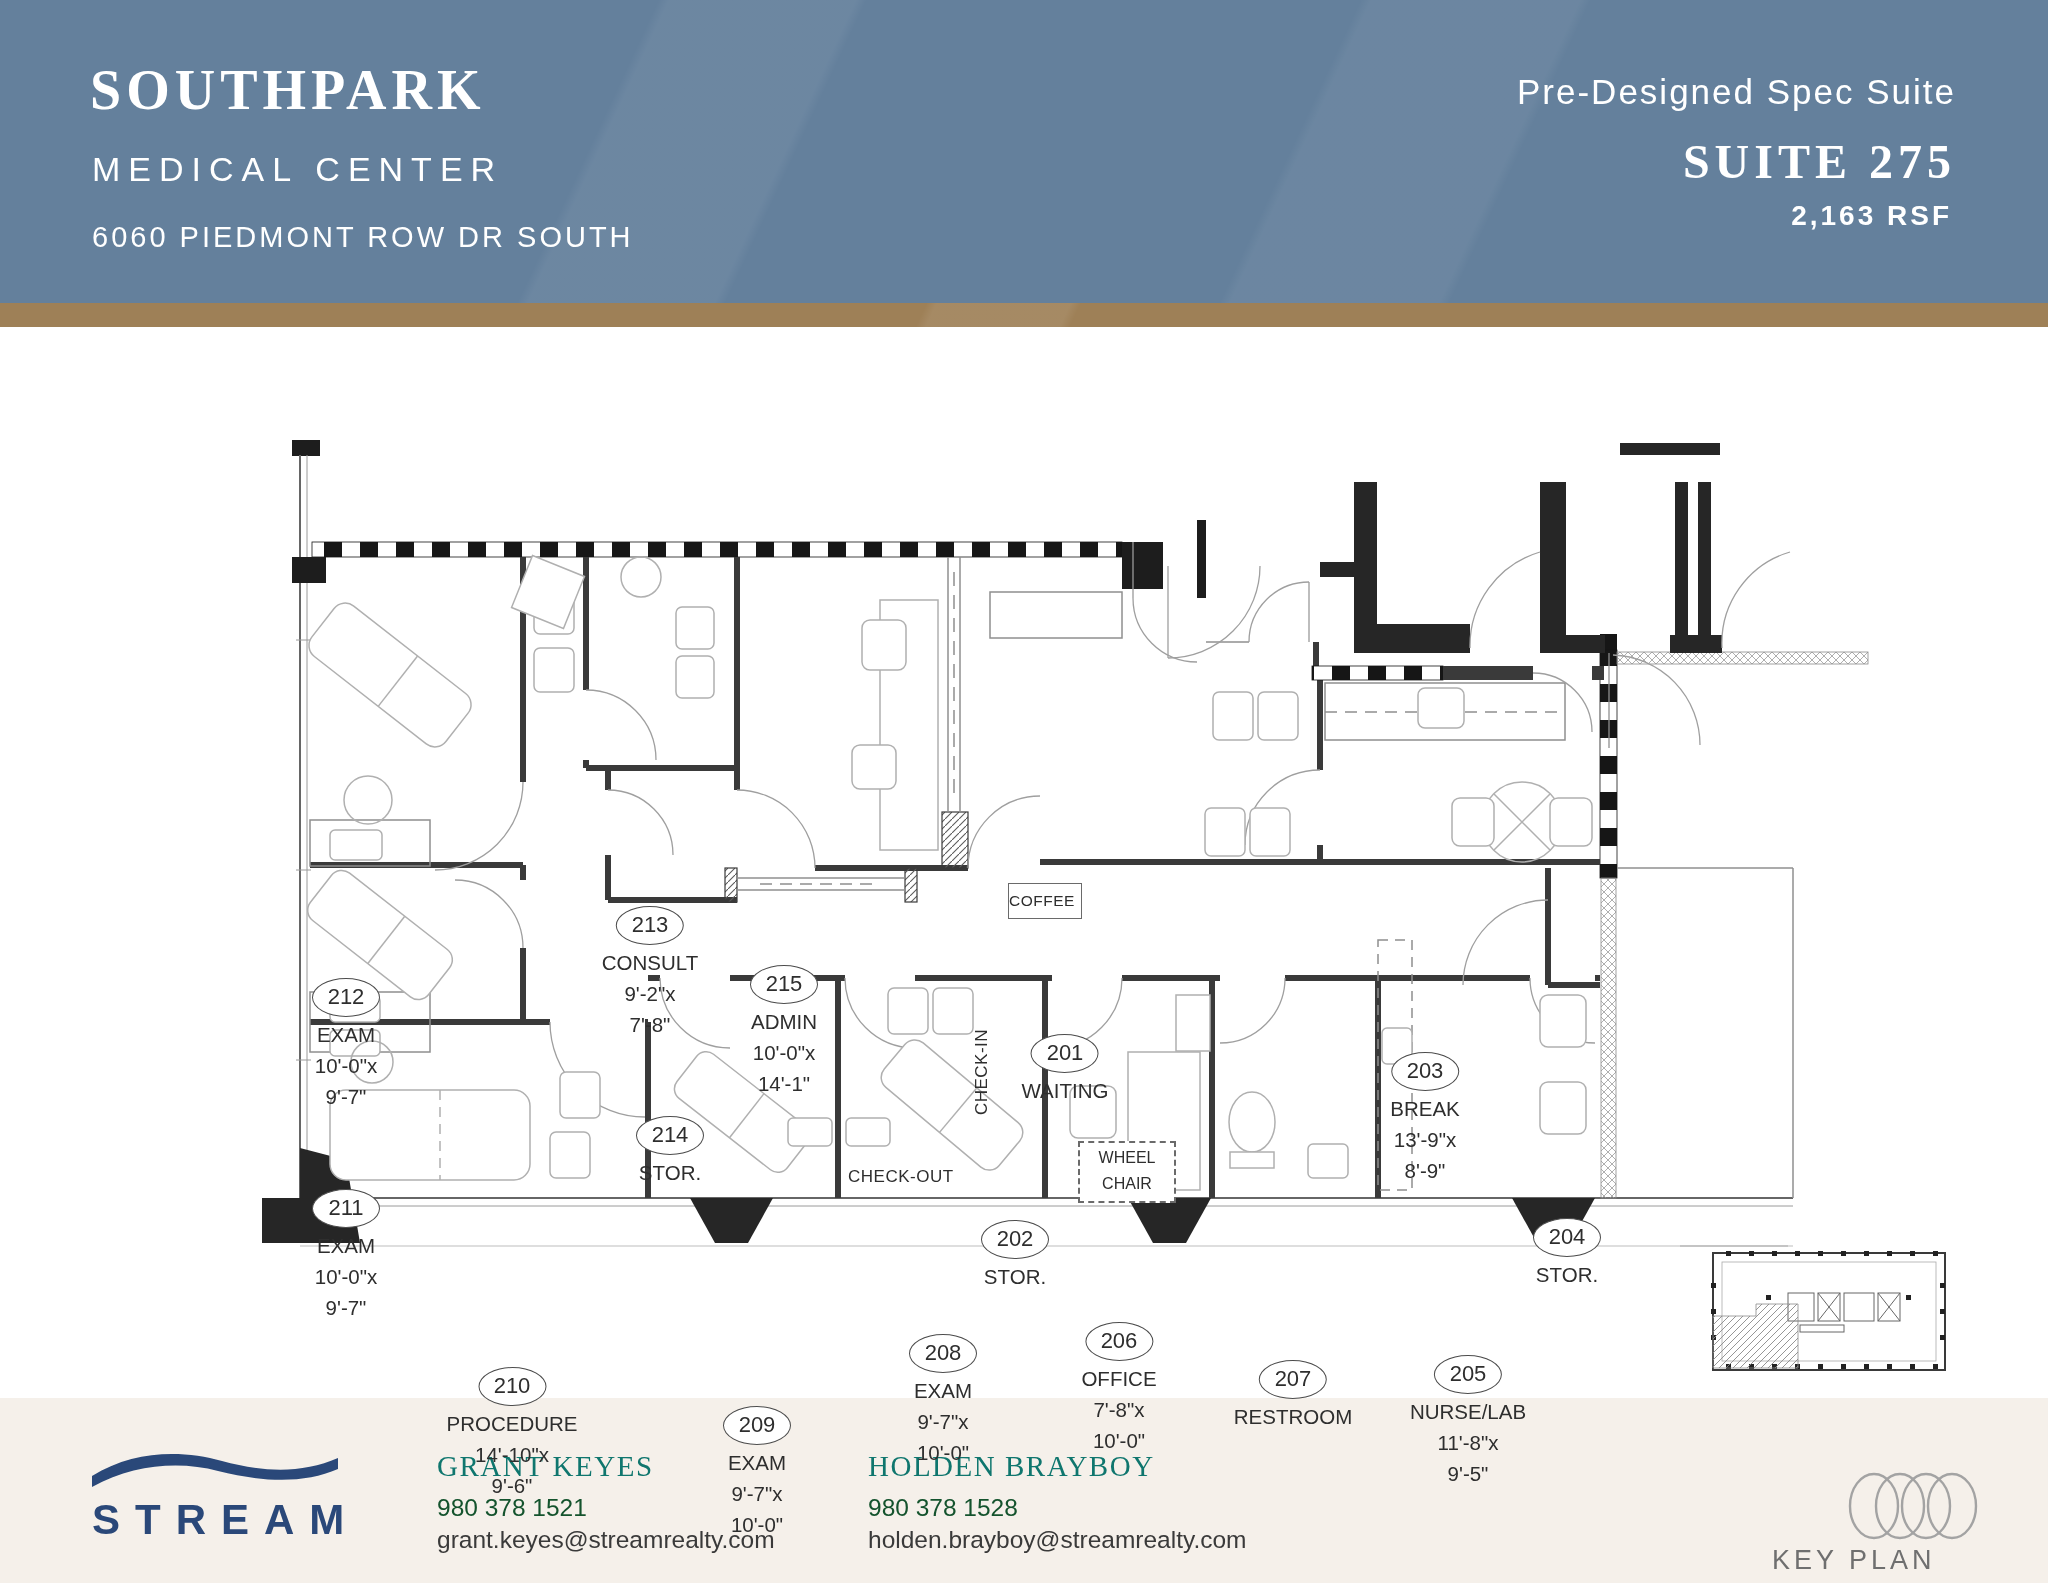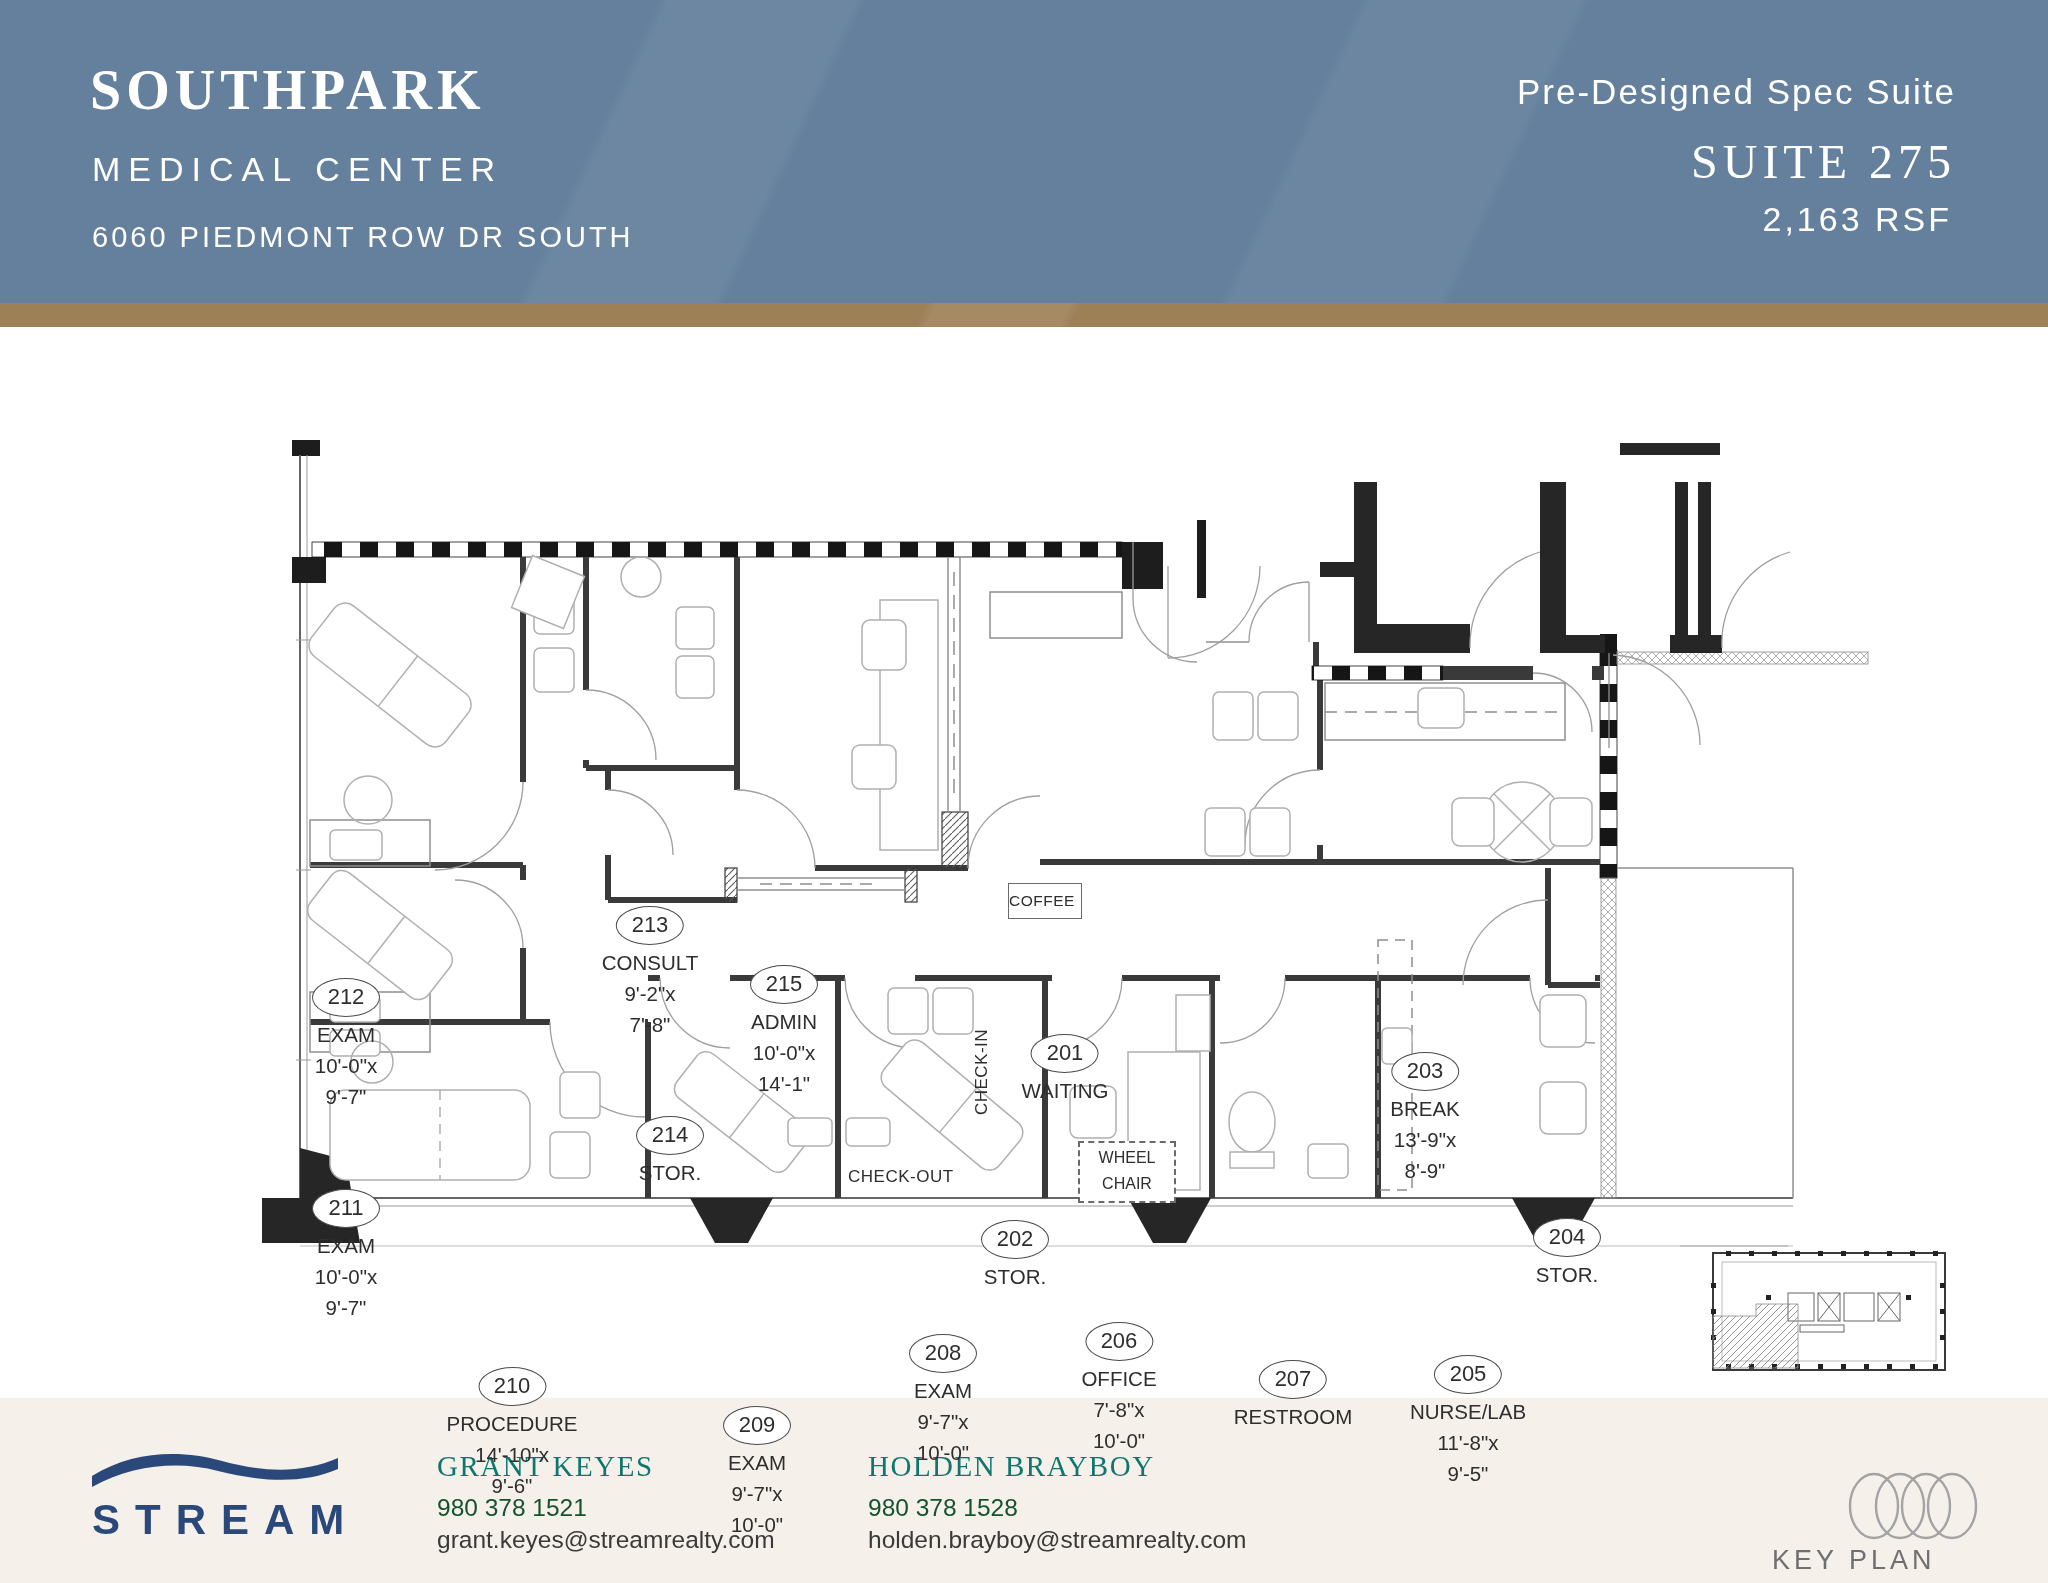--- a/index.html
+++ b/index.html
@@ -10,22 +10,22 @@
     background-image:
       linear-gradient(115deg,transparent 30%,rgba(255,255,255,.055) 30.5%,rgba(255,255,255,.055) 39%,transparent 39.5%),
       linear-gradient(115deg,transparent 62%,rgba(255,255,255,.05) 62.5%,rgba(255,255,255,.05) 72%,transparent 72.5%);}
   #stripe{position:absolute;left:0;top:303px;width:2048px;height:24px;background:#9e8057;
     background-image:linear-gradient(115deg,transparent 45%,rgba(255,255,255,.08) 45.5%,rgba(255,255,255,.08) 52%,transparent 52.5%);}
   .hl{position:absolute;color:#ffffff;}
   #bname{left:90px;top:58px;font-family:"Liberation Serif",serif;font-weight:700;font-size:56px;letter-spacing:5px;}
   #btype{left:92px;top:150px;font-weight:300;font-size:34px;letter-spacing:8px;}
   #baddr{left:92px;top:221px;font-size:29px;letter-spacing:3px;}
   #flyerlbl{right:92px;top:72px;font-weight:300;font-size:35px;letter-spacing:2px;text-align:right;}
-  #suitename{right:92px;top:134px;font-family:"Liberation Serif",serif;font-weight:400;font-size:48px;letter-spacing:5px;text-align:right;}
-  #suitearea{right:96px;top:200px;font-weight:400;font-size:34px;letter-spacing:3px;text-align:right;}
+  #suitename{right:92px;top:134px;font-family:"Liberation Serif",serif;font-weight:700;font-size:48px;letter-spacing:5px;text-align:right;}
+  #suitearea{right:96px;top:200px;font-weight:700;font-size:28px;letter-spacing:3px;text-align:right;}
   
   #plan{position:absolute;left:0;top:327px;width:2048px;height:1071px;}
   #plansvg{position:absolute;left:0;top:-327px;}
   .rlabel{position:absolute;transform:translateX(-50%);text-align:center;color:#2e2e2e;z-index:5;line-height:31px;font-size:20.5px;}
   .bub{width:66px;height:37px;margin:0 auto 2px;border:1.8px solid #4c4c4c;border-radius:50%;
        line-height:35px;font-size:22px;background:#fff;}
   .rn{white-space:nowrap;}
   .note{position:absolute;color:#2e2e2e;z-index:5;}
   #coffee{left:1008px;top:556px;width:72px;height:34px;border:1.2px solid #6a6a6a;background:#fff;
           font-size:15.5px;text-align:left;line-height:33px;letter-spacing:.5px;}

